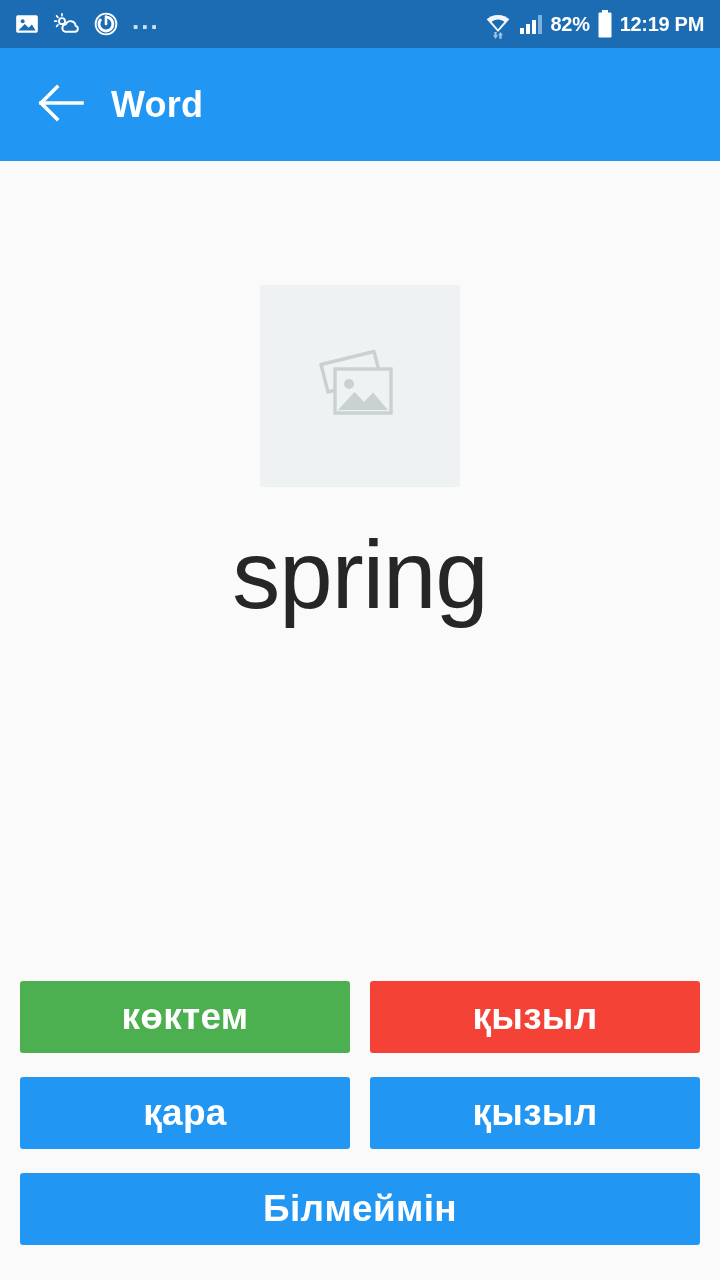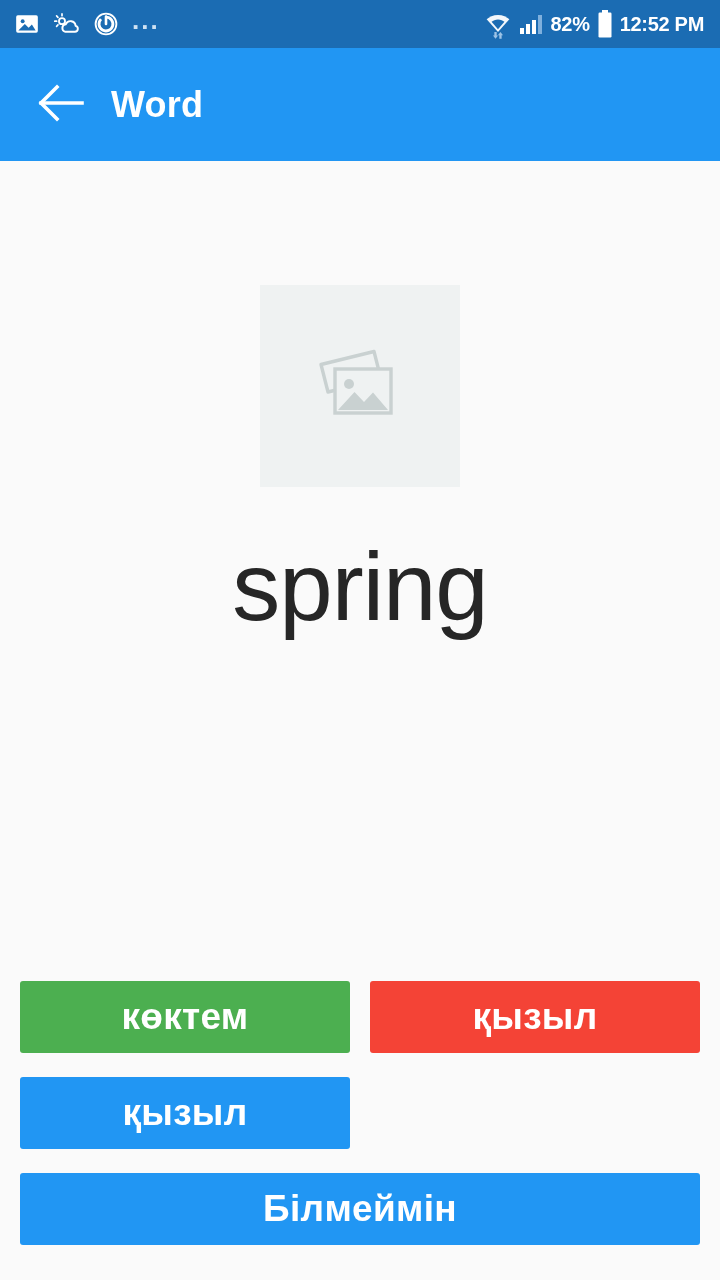--- a/index.html
+++ b/index.html
@@ -95,21 +95,21 @@
     width: 200px;
     height: 202px;
     background: #eff2f2;
     margin-top: 124px;
     display: flex;
     align-items: center;
     justify-content: center;
   }
 
   .word-text {
-    margin-top: 50px;
+    margin-top: 38px;
     font-size: 96px;
     font-weight: normal;
     color: #262626;
     line-height: 1.05;
     letter-spacing: -1px;
   }
 
   
   .answers {
     position: absolute;
@@ -198,21 +198,21 @@
         <rect x="20" y="4" width="4" height="19" fill="#7fb0dd"></rect>
       </svg>
     </span>
     <span class="status-text">82%</span>
     <span class="status-icon">
       <svg width="16" height="28" viewBox="0 0 16 28">
         <rect x="5" y="0" width="6" height="3" fill="#ffffff"></rect>
         <rect x="1.5" y="2.5" width="13" height="25" rx="1.2" fill="#ffffff"></rect>
       </svg>
     </span>
-    <span class="status-text">12:52 PM</span>
+    <span class="status-text">12:19 PM</span>
   </div>
 </div>
 
 <div class="toolbar">
   <div class="back-button">
     <span>
       <svg width="50" height="40" viewBox="0 0 50 40">
         <line x1="4" y1="20" x2="45" y2="20" stroke="#ffffff" stroke-width="3.6" stroke-linecap="square"></line>
         <polyline points="20,4 4,20 20,36" fill="none" stroke="#ffffff" stroke-width="3.6" stroke-linecap="square" stroke-linejoin="miter"></polyline>
       </svg>
@@ -234,17 +234,18 @@
         <path d="M21 64 L37.5 46 L47 56 L56 46.5 L71 64 Z" fill="#c9d1d1"></path>
       </svg>
     </span>
   </div>
 
   <div class="word-text">spring</div>
 
   <div class="answers">
     <button class="answer-btn half" style="background:#4caf50">көктем</button>
     <button class="answer-btn half" style="background:#f44336">қызыл</button>
+    <button class="answer-btn half" style="background:#2196f3">қара</button>
     <button class="answer-btn half" style="background:#2196f3">қызыл</button>
     <button class="answer-btn full" style="background:#2196f3">Білмеймін</button>
   </div>
 
 </div>
 
 </body></html>

